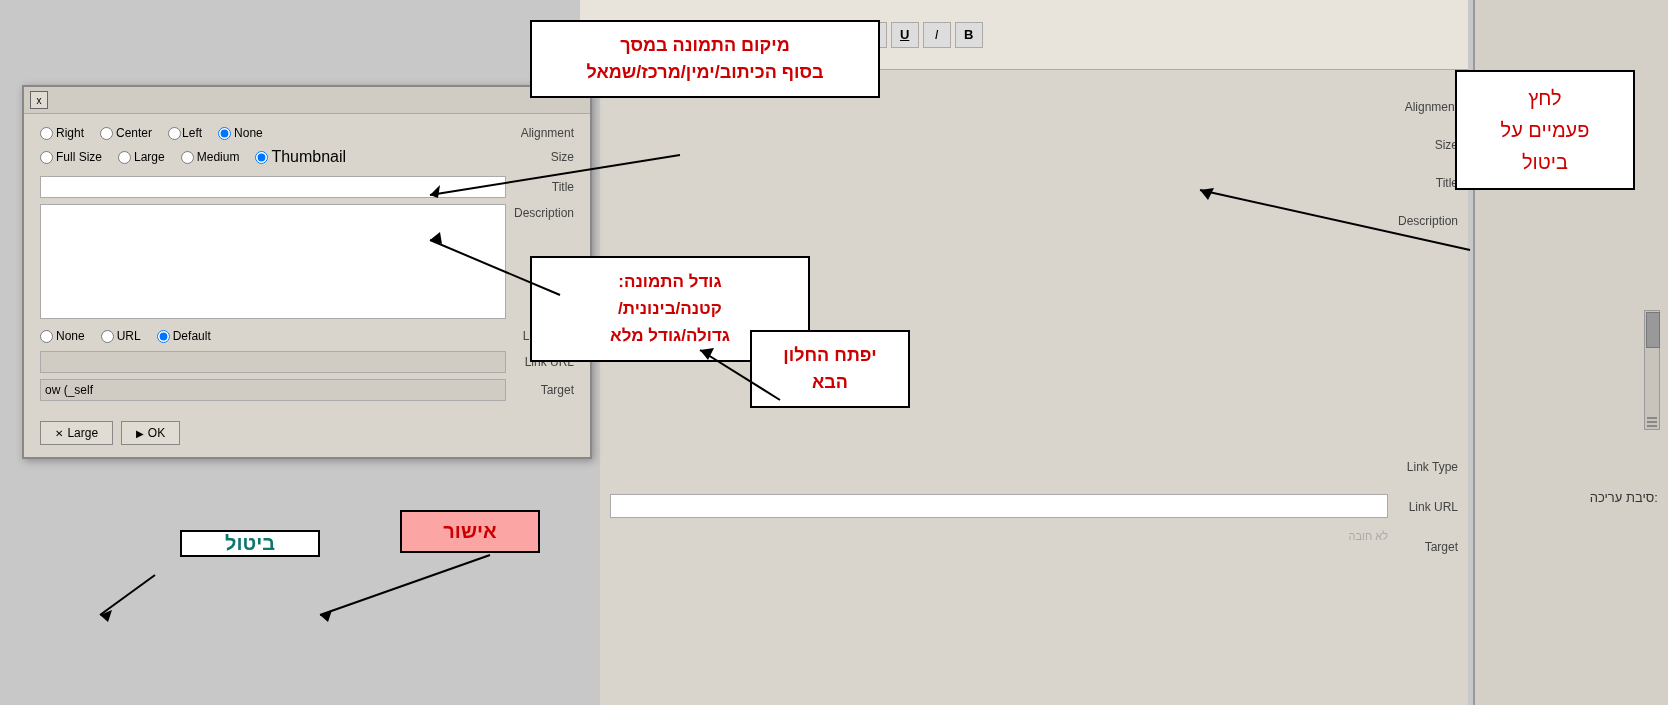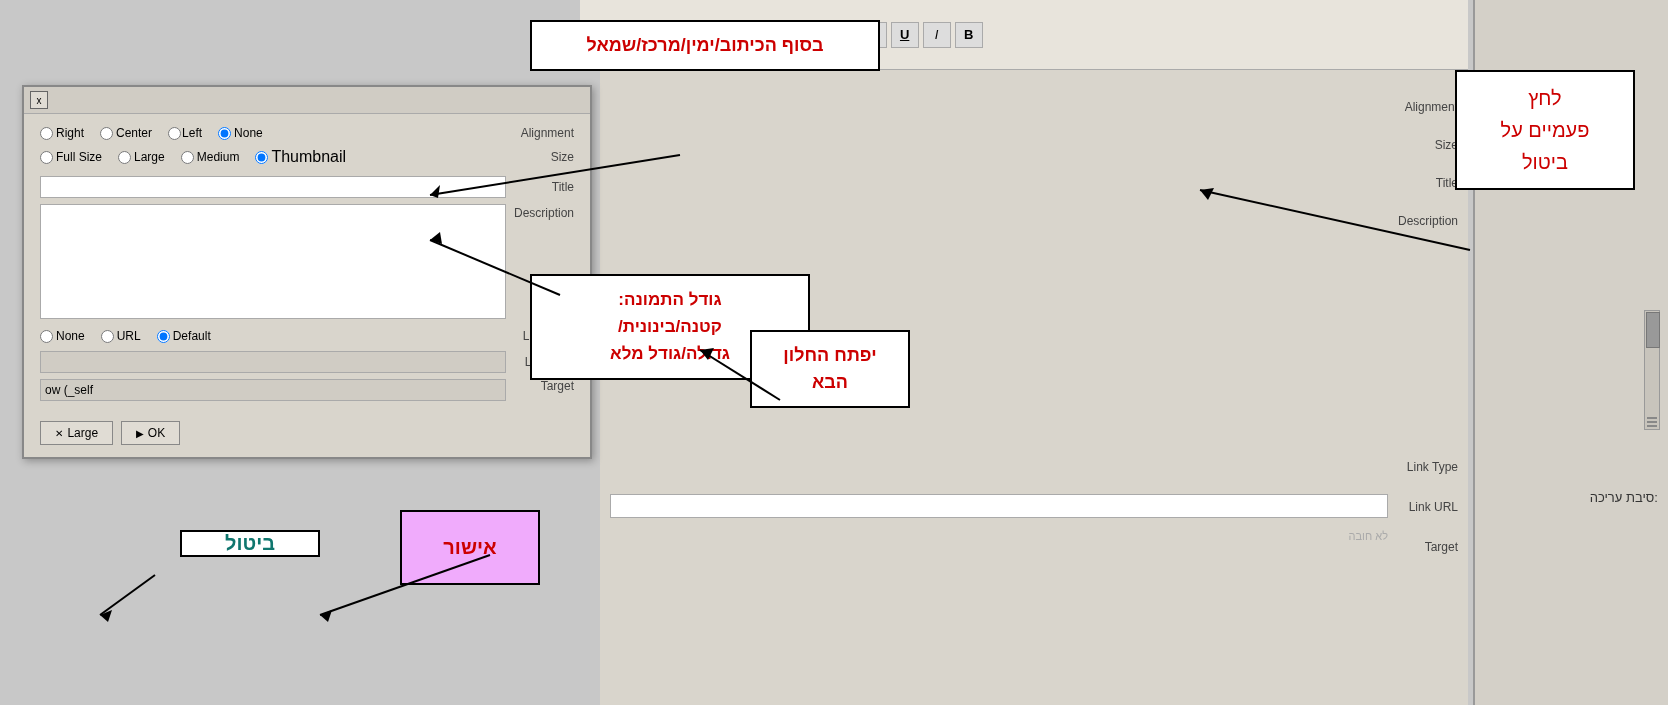--- a/index.html
+++ b/index.html
@@ -190,21 +190,21 @@
         <span style="font-size:12px;">Default</span>
       </div>
       <span style="margin-left:auto; font-size:12px; color:#444;">Link Type</span>
     </div>
 
     <div style="display:flex; align-items:center; margin-bottom:6px; gap:8px;">
       <input type="text" style="flex: 1 1 0%; height: 22px; border: 1px solid rgb(170, 170, 170); background: rgb(208, 204, 196); font-size: 12px; padding: 2px 4px;">
       <span style="font-size:12px; color:#444; min-width:60px; text-align:right;">Link URL</span>
     </div>
 
-    <div style="display:flex; margin-bottom:6px; gap:8px;">
+    <div style="display:flex; align-items:center; margin-bottom:6px; gap:8px;">
       <div style="flex:1; height:22px; border:1px solid #aaa; background:#d0ccc4; font-size:12px; padding:2px 4px; display:flex; align-items:center;">
         <span>ow (_self</span>
       </div>
       <span style="font-size:12px; color:#444; min-width:60px; text-align:right;">Target</span>
     </div>
 
   </div>
 
   <div style="display:flex; gap:8px; padding:8px 16px 12px; align-items:center;">
     <button style="display:flex;align-items:center;gap:4px;padding:4px 14px;background:#e0dcd4;border:1px solid #888;cursor:pointer;font-size:12px;">
@@ -212,34 +212,35 @@
       <span>Large</span>
     </button>
     <button style="display:flex;align-items:center;gap:4px;padding:4px 14px;background:#e0dcd4;border:1px solid #888;cursor:pointer;font-size:12px;">
       <span style="font-size:10px;">▶</span>
       <span>OK</span>
     </button>
   </div>
 </div>
 
 <div class="annotation-box" style="position:absolute; top:20px; left:530px; width:350px; border:2px solid black; background:white; padding:10px 14px; text-align:center; font-size:18px; font-weight:bold; color:#cc0000; direction:rtl; line-height:1.5; z-index:15;">
+  <div>מיקום התמונה במסך</div>
   <div>בסוף הכיתוב/ימין/מרכז/שמאל</div>
 </div>
 
-<div style="position:absolute; top:274px; left:530px; width:280px; border:2px solid black; background:white; padding:10px 14px; text-align:center; font-size:17px; font-weight:bold; color:#cc0000; direction:rtl; line-height:1.6; z-index:15;">
+<div style="position:absolute; top:256px; left:530px; width:280px; border:2px solid black; background:white; padding:10px 14px; text-align:center; font-size:17px; font-weight:bold; color:#cc0000; direction:rtl; line-height:1.6; z-index:15;">
   <div>גודל התמונה:</div>
   <div>קטנה/בינונית/</div>
   <div>גדולה/גודל מלא</div>
 </div>
 
 <div style="position:absolute; top:530px; left:180px; width:140px; border:2px solid black; background:white; padding:0 12px; text-align:center; font-size:20px; font-weight:bold; color:#0f766e; direction:rtl; z-index:15;">
   <div>ביטול</div>
 </div>
 
-<div style="position:absolute; top:510px; left:400px; width:140px; border:2px solid black; background:#f0abfc; padding:24px 12px; text-align:center; font-size:20px; font-weight:bold; color:#cc0000; direction:rtl; z-index:15;">
+<div style="position:absolute; top:510px; left:400px; width:140px; border:2px solid black; background:#fca5a5; padding:8px 12px; text-align:center; font-size:20px; font-weight:bold; color:#cc0000; direction:rtl; z-index:15;">
   <div>אישור</div>
 </div>
 
 <div style="position:absolute; top:330px; left:750px; width:160px; border:2px solid black; background:white; padding:10px 12px; text-align:center; font-size:18px; font-weight:bold; color:#cc0000; direction:rtl; line-height:1.5; z-index:15;">
   <div>יפתח החלון</div>
   <div>הבא</div>
 </div>
 
 <div style="position:absolute; top:0; right:0; width:195px; height:705px; background:#d4d0c8; border-left:2px solid #999;">
 

